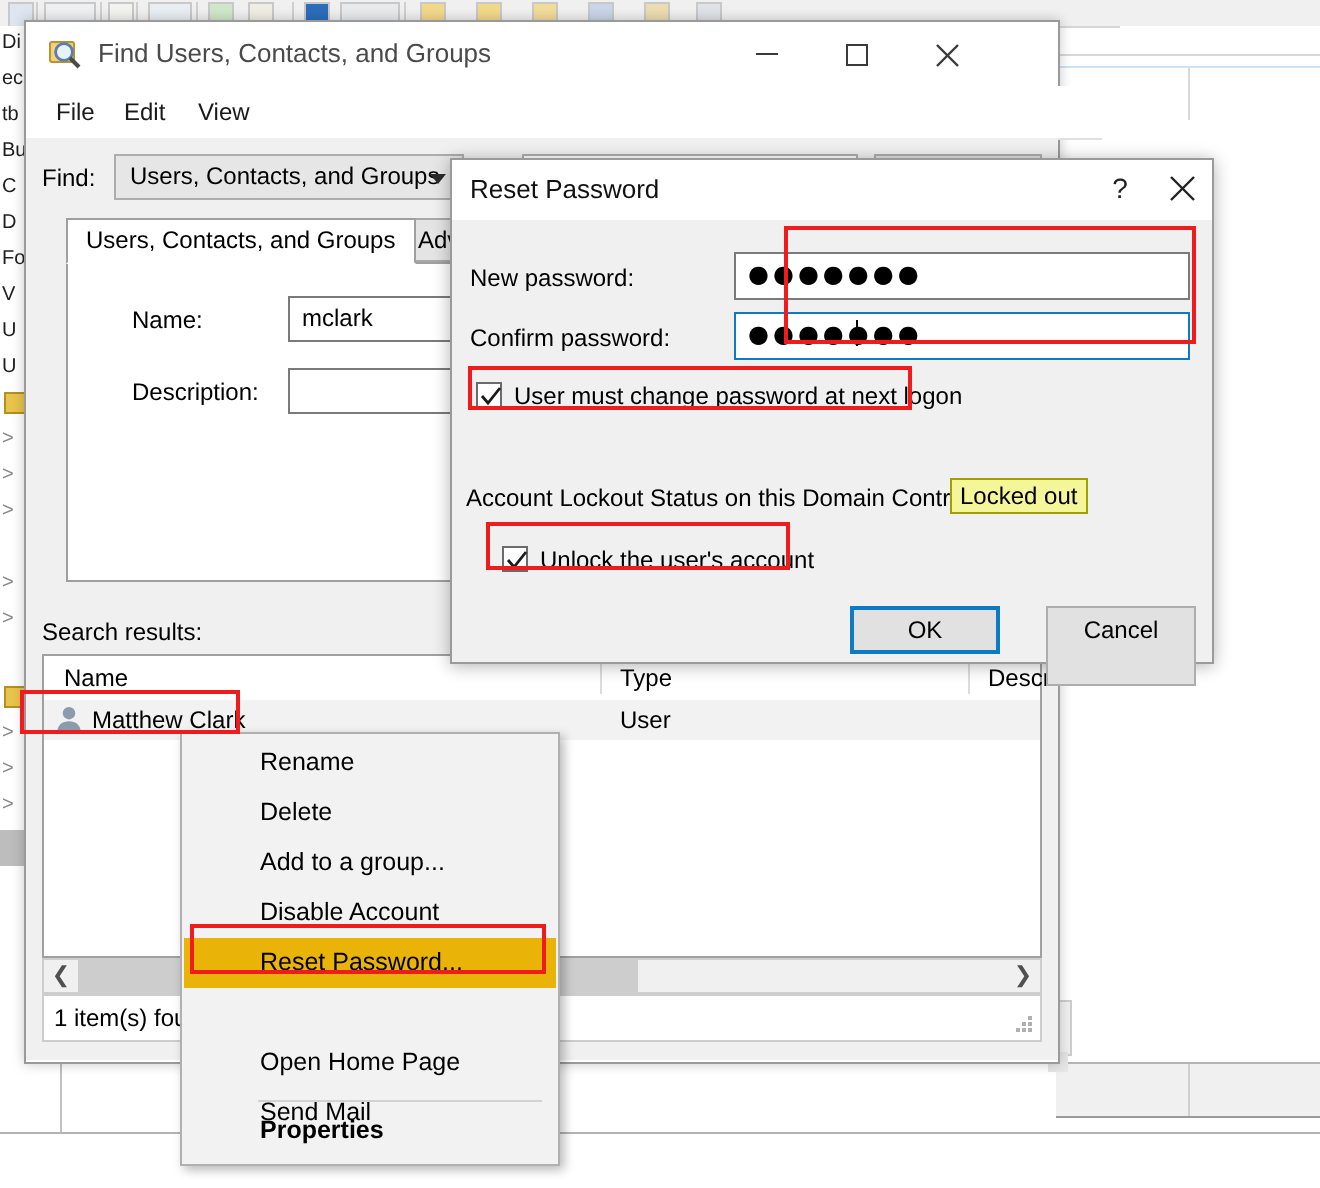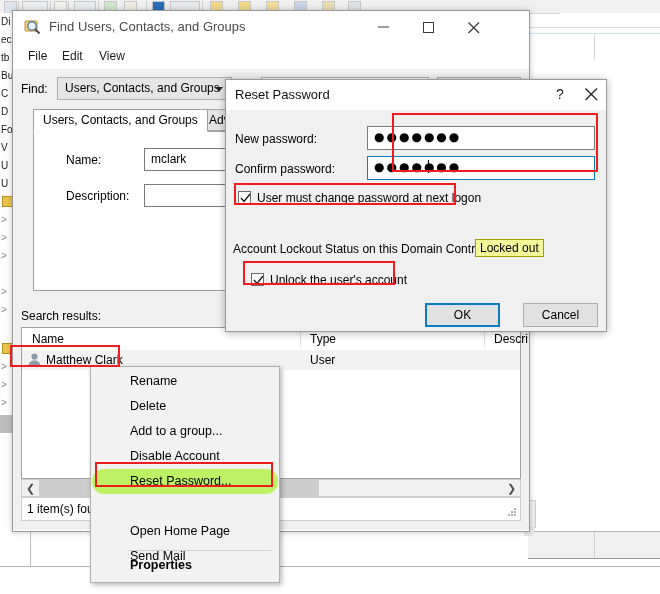--- a/index.html
+++ b/index.html
@@ -27,21 +27,21 @@
   #find-window{left:12px;top:10px;width:516px;height:520px;background:#ffffff;
     border:1px solid #9a9a9a;box-shadow:0 0 6px rgba(0,0,0,.22);}
   #find-titlebar{left:0;top:0;width:516px;height:32px;background:#ffffff;}
   #find-title-icon{left:11px;top:7px;width:18px;height:18px;}
   #find-title-text{left:36px;top:8px;font-size:13px;color:#4a4a4a;white-space:nowrap;}
   .wbtn{position:absolute;top:0;width:45px;height:30px;cursor:default;}
   .wbtn svg{position:absolute;left:16px;top:11px;}
   #find-min{left:349px;}
   #find-max{left:394px;}
   #find-close{left:439px;}
-  #find-menubar{left:0;top:32px;width:516px;height:26px;background:#ffffff;border-bottom:1px solid #e0e0e0;}
+  #find-menubar{left:0;top:32px;width:516px;height:26px;background:#ffffff;border-bottom:1px solid #e0e0e0;padding-left:22px;}
   #find-menubar .mi{position:absolute;top:4px;font-size:12px;color:#1a1a1a;padding:2px 7px;}
   #find-body{left:0;top:58px;width:516px;height:461px;background:#f0f0f0;}
 
   .lbl{position:absolute;font-size:12px;color:#000;white-space:nowrap;}
   .combo{position:absolute;background:#e6e6e6;border:1px solid #adadad;box-sizing:border-box;}
   .combo .ctext{position:absolute;left:7px;top:3px;font-size:12px;color:#000;white-space:nowrap;}
   .combo .carrow{position:absolute;right:8px;top:9px;width:0;height:0;
     border-left:4px solid transparent;border-right:4px solid transparent;border-top:5px solid #2b2b2b;}
   .btn{position:absolute;background:#e1e1e1;border:1px solid #adadad;box-sizing:border-box;
     font-size:12px;color:#000;text-align:center;}
@@ -69,21 +69,21 @@
   #results-hscroll .thumb{position:absolute;left:17px;top:0;width:280px;height:16px;background:#cdcdcd;}
   #find-status{position:absolute;left:8px;top:428px;width:500px;height:24px;background:#ffffff;border:1px solid #cdcdcd;box-sizing:border-box;}
   #find-status .stext{position:absolute;left:5px;top:4px;font-size:12px;color:#000;white-space:nowrap;}
   #find-grip{position:absolute;right:3px;bottom:2px;width:12px;height:12px;}
 
   
   #ctx-menu{left:90px;top:366px;width:188px;height:215px;background:#f2f2f2;border:1px solid #b0b0b0;
     box-shadow:2px 2px 5px rgba(0,0,0,.28);z-index:40;}
   .ctx-item{position:absolute;left:1px;width:186px;height:25px;font-size:12.5px;color:#000;
     line-height:25px;padding-left:38px;box-sizing:border-box;white-space:nowrap;}
-  .ctx-item.highlight{background:#bef264;border-radius:12px;}
+  .ctx-item.highlight{background:#eab308;}
   .ctx-item.bold{font-weight:bold;}
   #ctx-sep{position:absolute;left:38px;top:183px;width:142px;height:1px;background:#d2d2d2;}
 
   
   #rp-dialog{left:225px;top:79px;width:380px;height:251px;background:#4c1d95;
     border:1px solid #9a9a9a;box-shadow:0 1px 8px rgba(0,0,0,.30);z-index:60;}
   #rp-titlebar{left:0;top:0;width:380px;height:30px;background:#ffffff;}
   #rp-title{left:9px;top:7px;font-size:13px;color:#111;white-space:nowrap;}
   #rp-help{position:absolute;left:320px;top:0;width:28px;height:28px;font-size:14px;color:#222;text-align:center;line-height:28px;}
   #rp-close{position:absolute;left:352px;top:0;width:28px;height:28px;}
@@ -351,21 +351,21 @@
     <div id="lockout-badge" style="left:249px;top:129px;">Locked out</div>
 
     <div class="chk" style="left:25px;top:163px;">
       <svg width="11" height="11" viewBox="0 0 11 11">
         <polyline points="1,5 4,8.5 10,1" fill="none" stroke="#1a1a1a" stroke-width="1.4"></polyline>
       </svg>
     </div>
     <div class="rp-lbl" style="left:44px;top:163px;">Unlock the user's account</div>
 
     <div class="dlgbtn default" style="left:199px;top:193px;width:75px;height:24px;line-height:20px;">OK</div>
-    <div class="dlgbtn" style="left:297px;top:193px;width:75px;height:24px;line-height:22px;">Cancel</div>
+    <div class="dlgbtn" style="left:297px;top:193px;width:75px;height:40px;line-height:22px;">Cancel</div>
   </div>
 </div>
 
 <div class="redbox" style="left:392px;top:113px;width:206px;height:59px;"></div>
 <div class="redbox" style="left:234px;top:183px;width:222px;height:22px;"></div>
 <div class="redbox" style="left:243px;top:261px;width:152px;height:24px;"></div>
 <div class="redbox" style="left:10px;top:345px;width:110px;height:22px;"></div>
 <div class="redbox" style="left:95px;top:462px;width:178px;height:25px;"></div>
 
 </body></html>

